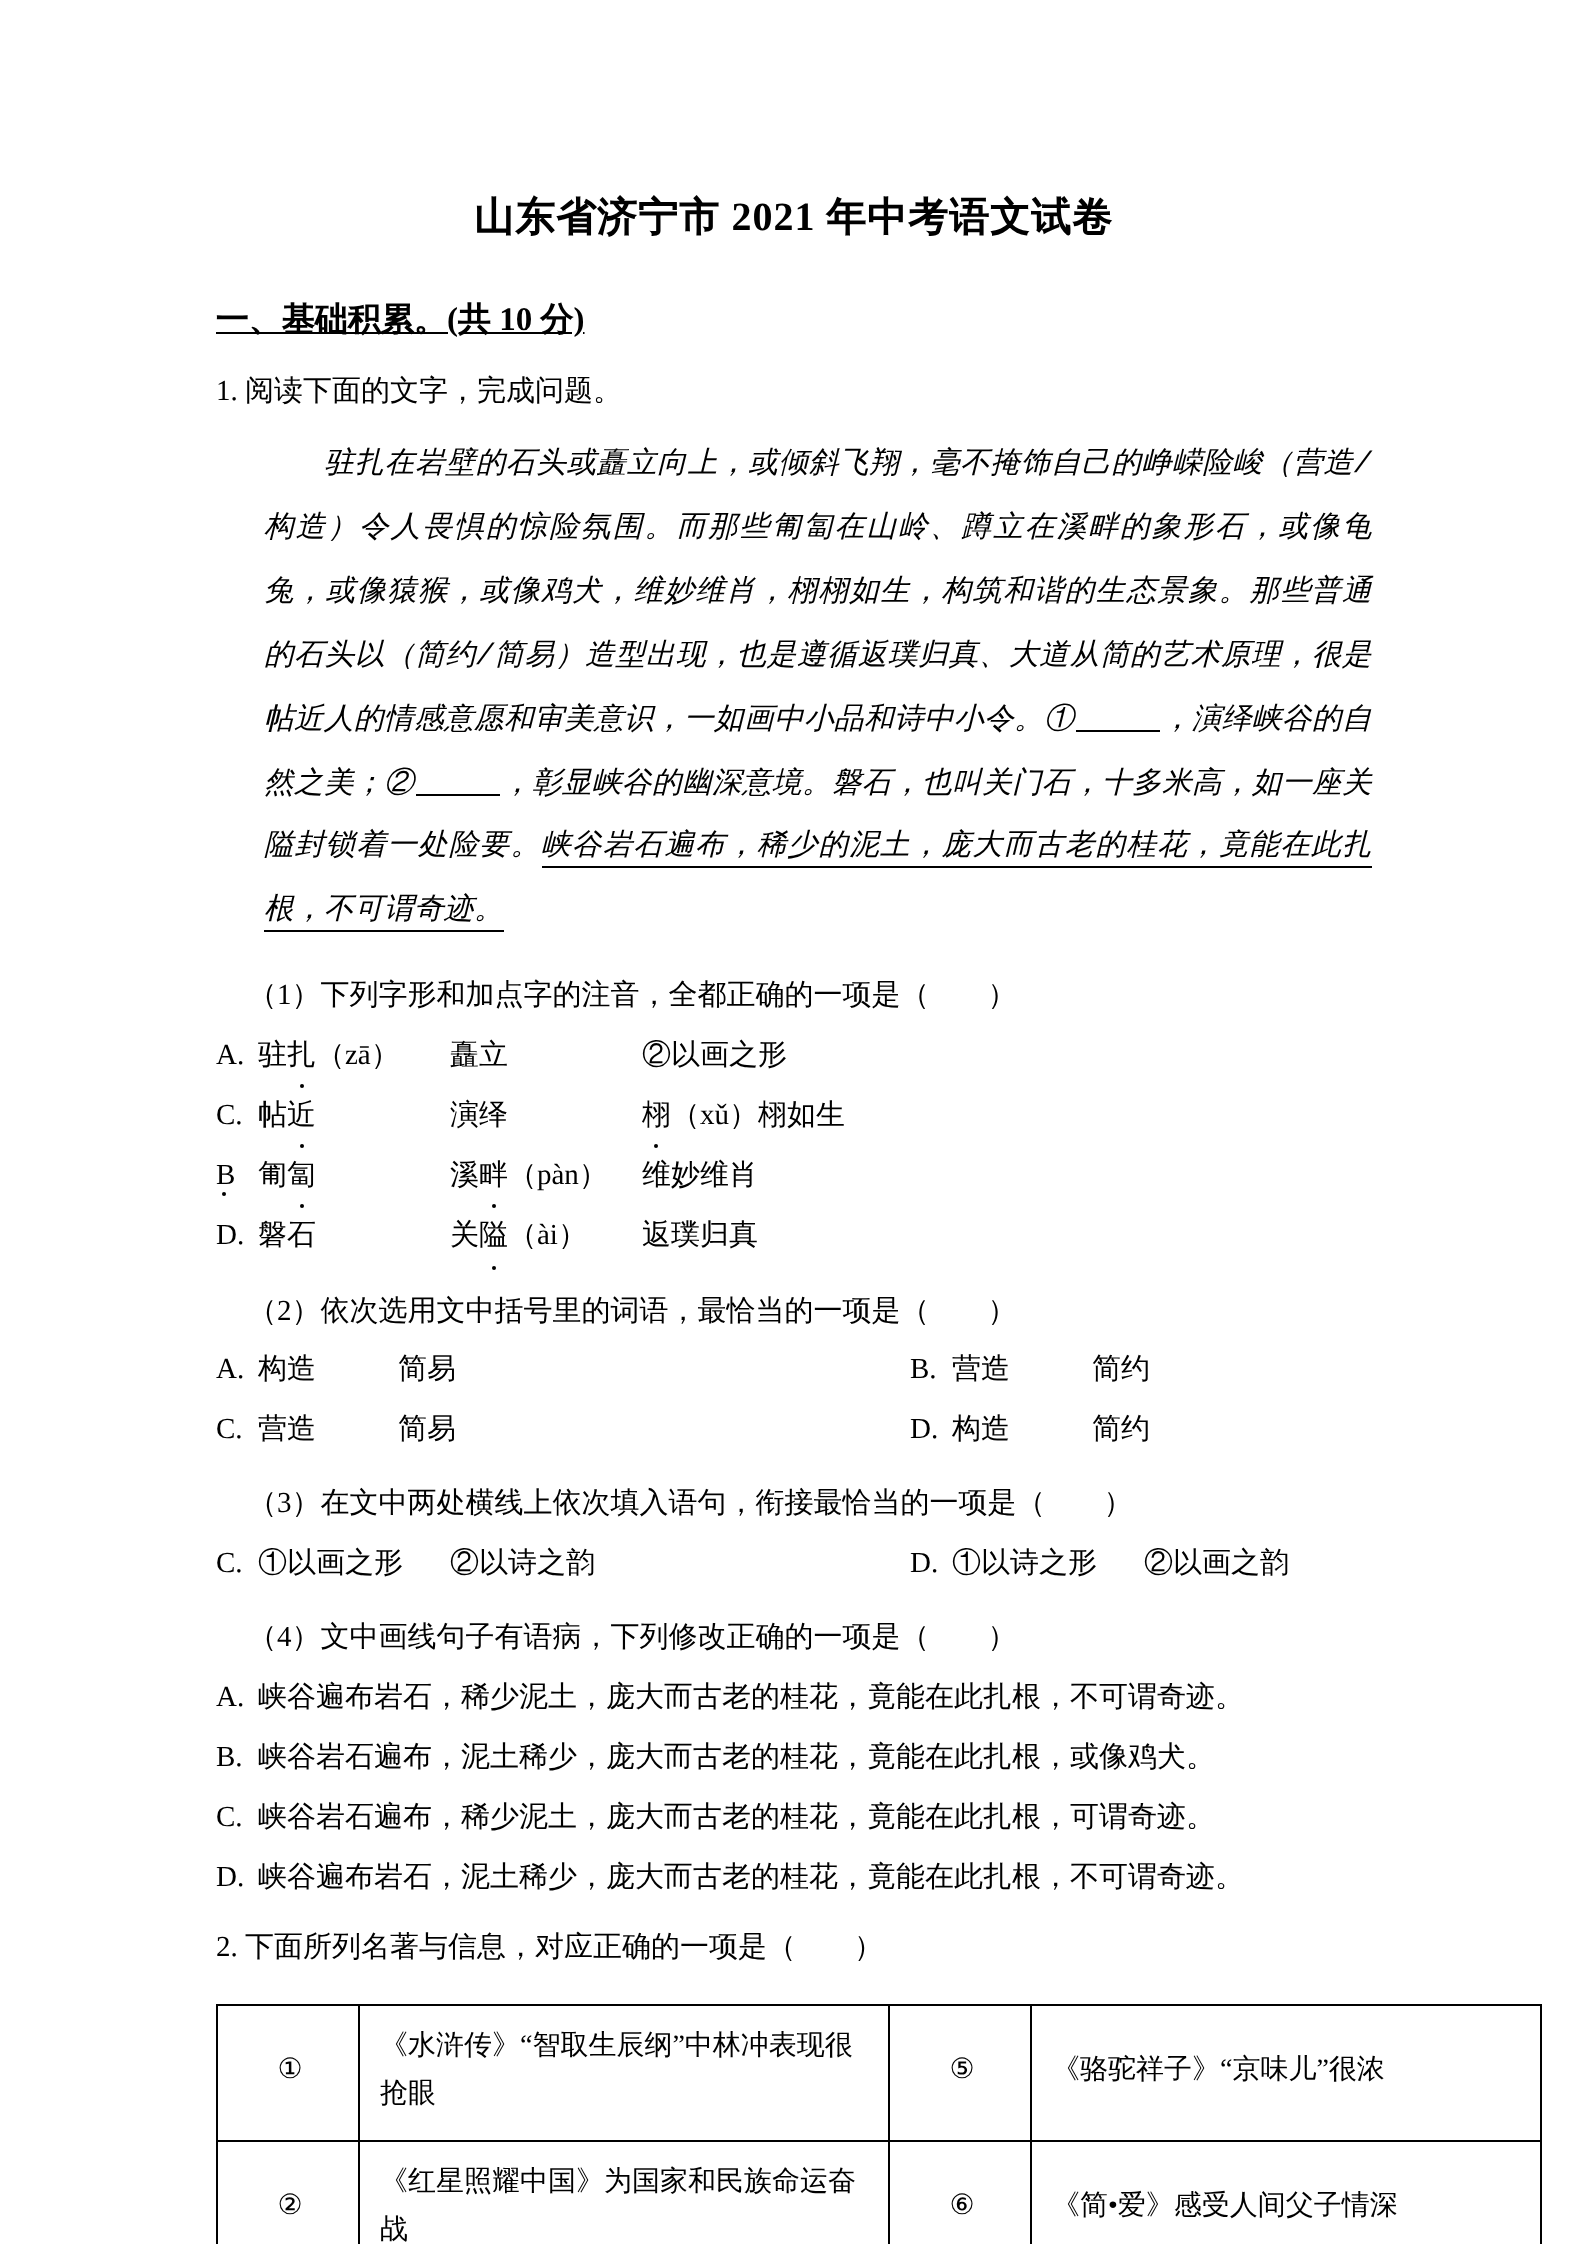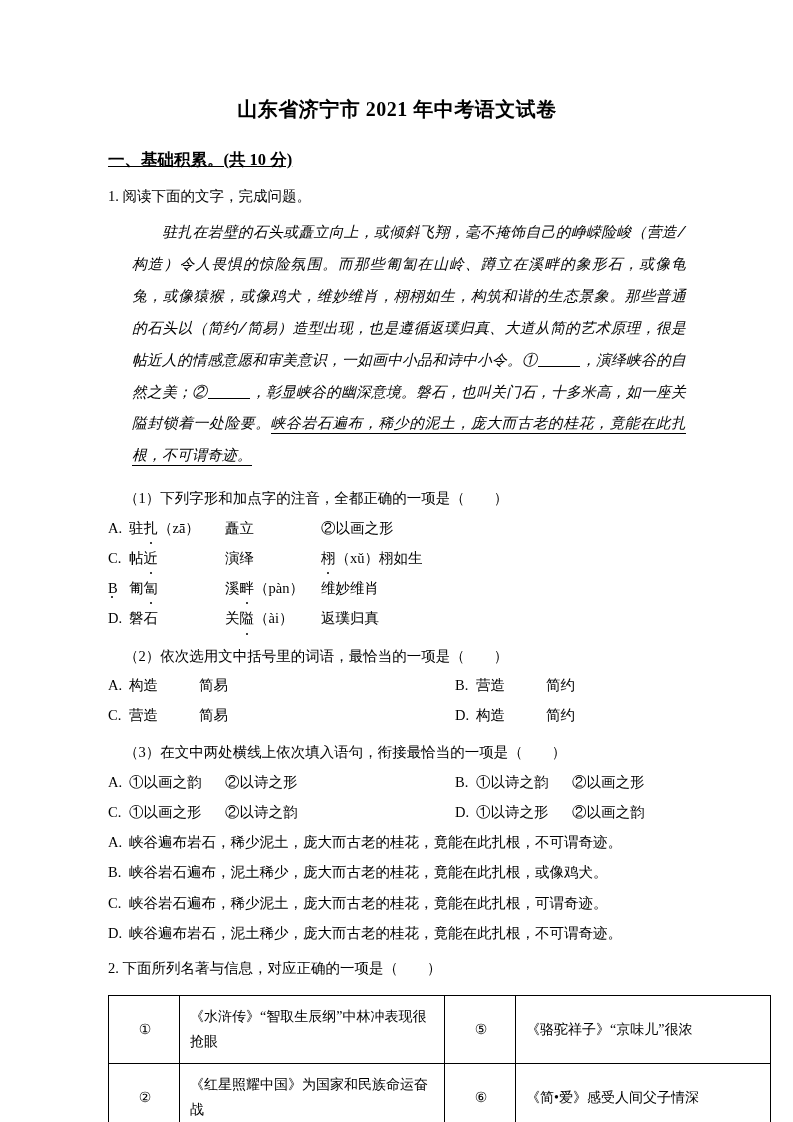--- a/index.html
+++ b/index.html
@@ -200,28 +200,26 @@
     <div class="opt-row">
       <span class="opt opt-col-a"><span class="opt-label">A.</span><span class="seg seg-w3">构造</span><span class="seg">简易</span></span><span class="opt"><span class="opt-label">B.</span><span class="seg seg-w3">营造</span><span class="seg">简约</span></span>
     </div>
 
     <div class="opt-row">
       <span class="opt opt-col-a"><span class="opt-label">C.</span><span class="seg seg-w3">营造</span><span class="seg">简易</span></span><span class="opt"><span class="opt-label">D.</span><span class="seg seg-w3">构造</span><span class="seg">简约</span></span>
     </div>
 
     <div class="q-stem sub">（3）在文中两处横线上依次填入语句，衔接最恰当的一项是（　　）</div>
 
-    <div class="opt-row">
-      <span class="opt opt-col-a"><span class="opt-label">A.</span><span class="seg seg-w2">①以画之韵</span><span class="seg">②以诗之形</span></span><span class="opt"><span class="opt-label">B.</span><span class="seg seg-w2">①以诗之韵</span><span class="seg">②以画之形</span></span>
-    </div>
 
     <div class="opt-row">
       <span class="opt opt-col-a"><span class="opt-label">C.</span><span class="seg seg-w2">①以画之形</span><span class="seg">②以诗之韵</span></span><span class="opt"><span class="opt-label">D.</span><span class="seg seg-w2">①以诗之形</span><span class="seg">②以画之韵</span></span>
     </div>
 
+    <div class="q-stem sub">（4）文中画线句子有语病，下列修改正确的一项是（　　）</div>
 
     <div class="opt-row wide">
       <span class="opt-label">A.</span><span>峡谷遍布岩石，稀少泥土，庞大而古老的桂花，竟能在此扎根，不可谓奇迹。</span>
     </div>
     <div class="opt-row wide">
       <span class="opt-label">B.</span><span>峡谷岩石遍布，泥土稀少，庞大而古老的桂花，竟能在此扎根，或像鸡犬。</span>
     </div>
     <div class="opt-row wide">
       <span class="opt-label">C.</span><span>峡谷岩石遍布，稀少泥土，庞大而古老的桂花，竟能在此扎根，可谓奇迹。</span>
     </div>

